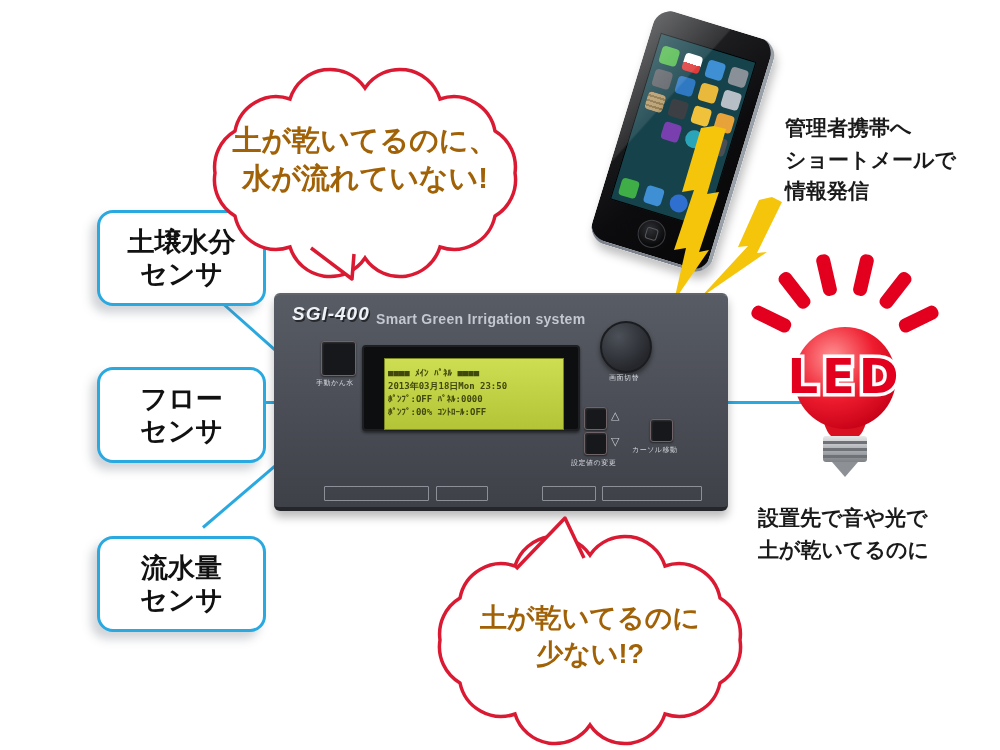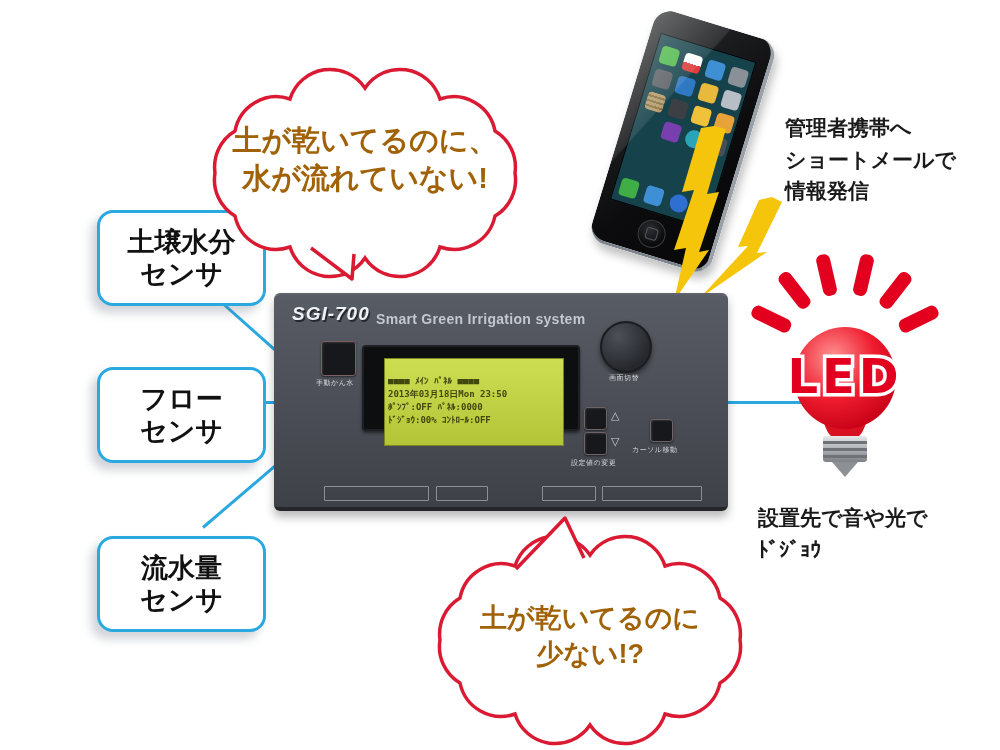--- a/index.html
+++ b/index.html
@@ -26,21 +26,21 @@
     letter-spacing:1px;color:#eef1f6;text-shadow:1.5px 1.5px 0 #26282d;}
   .subtitle{position:absolute;left:102px;top:16px;font-size:14px;font-weight:bold;color:#c3c8d1;letter-spacing:.3px;}
   .sq-btn{position:absolute;background:#17181b;border:1px solid #6e6468;border-radius:3px;
     box-shadow:inset 1px 1px 2px rgba(255,255,255,.12), 0 1px 2px rgba(0,0,0,.5);}
   .tiny-label{position:absolute;font-size:7px;color:#d7dae0;letter-spacing:.5px;}
   .lcd-bezel{position:absolute;left:88px;top:50px;width:214px;height:82px;background:#0d0e10;
     border-radius:4px;border:2px solid #1d1f23;box-shadow:0 2px 3px rgba(0,0,0,.5);}
   .lcd-screen{position:absolute;left:20px;top:11px;width:172px;height:54px;
     background:linear-gradient(180deg,#cede52,#b3c437);border:1px solid #7a861f;
     font-family:"DejaVu Sans Mono","Liberation Mono",monospace;font-size:9px;font-weight:bold;
-    color:#41480e;line-height:1.45;padding:16px 3px;overflow:hidden;}
+    color:#41480e;line-height:1.45;padding:8px 3px;overflow:hidden;}
   .knob{position:absolute;left:326px;top:26px;width:48px;height:48px;border-radius:50%;
     background:radial-gradient(circle at 34% 28%, #4c5058, #25272c 72%);
     border:2px solid #1a1c1f;box-shadow:0 3px 5px rgba(0,0,0,.45);}
   .tri{position:absolute;font-size:11px;color:#c7cbd2;}
   .brackets{position:absolute;left:0;top:191px;width:454px;height:16px;}
   .brk{position:absolute;height:13px;border:1px solid rgba(215,220,230,.5);border-radius:1px;}
 
   
   .phone{position:absolute;left:620px;top:20px;width:122px;height:240px;border-radius:18px;
     background:linear-gradient(125deg,#2a2b2e 0%,#0c0c0e 60%,#070708 100%);
@@ -81,32 +81,32 @@
   <div class="wire" style="left:726px;top:401px;width:78px;"></div>
 
   <div class="sensor-box sb1 pre">土壌水分
 センサ</div>
   <div class="sensor-box sb2 pre">フロー
 センサ</div>
   <div class="sensor-box sb3 pre">流水量
 センサ</div>
 
   <div class="device">
-    <div class="logo">SGI-700</div>
+    <div class="logo">SGI-400</div>
     <div class="subtitle">Smart Green Irrigation system</div>
 
     <div class="sq-btn" style="left:47px;top:46px;width:33px;height:33px;border-color:#7a5f63;"></div>
     <div class="tiny-label" style="left:42px;top:83px;">手動かん水</div>
 
     <div class="lcd-bezel">
       <div class="lcd-screen">
         <div>■■■■ ﾒｲﾝ ﾊﾟﾈﾙ ■■■■</div>
         <div>2013年03月18日Mon 23:50</div>
         <div>ﾎﾟﾝﾌﾟ:OFF   ﾊﾟﾈﾙ:0000</div>
-        <div>ﾄﾞｼﾞｮｳ:00%  ｺﾝﾄﾛｰﾙ:OFF</div>
+        <div>ﾎﾟﾝﾌﾟ:00%  ｺﾝﾄﾛｰﾙ:OFF</div>
       </div>
     </div>
 
     <div class="knob"></div>
     <div class="tiny-label" style="left:335px;top:78px;">画面切替</div>
 
     <div class="sq-btn" style="left:310px;top:112px;width:21px;height:21px;"></div>
     <div class="sq-btn" style="left:310px;top:137px;width:21px;height:21px;"></div>
     <span class="tri" style="left:337px;top:114px;">△</span>
     <span class="tri" style="left:337px;top:140px;">▽</span>
@@ -204,15 +204,15 @@
     <rect x="78" y="198" width="44" height="3" fill="#6f7378"></rect>
     <rect x="78" y="205" width="44" height="3" fill="#6f7378"></rect>
     <polygon points="87,212 113,212 100,227" fill="#8d9196"></polygon>
     <text x="100" y="143" text-anchor="middle" font-size="48" font-weight="bold" letter-spacing="4" fill="#e3001f" stroke="#ffffff" stroke-width="7" paint-order="stroke" font-family="DejaVu Sans, Liberation Sans, sans-serif">LED</text>
   </svg>
 
   <div class="note pre" style="left:785px;top:112px;">管理者携帯へ
 ショートメールで
 情報発信</div>
   <div class="note pre" style="left:758px;top:502px;">設置先で音や光で
-ﾄﾞｼﾞｮｳ</div>
+土が乾いてるのに</div>
 
 </div>
 
 </body></html>

